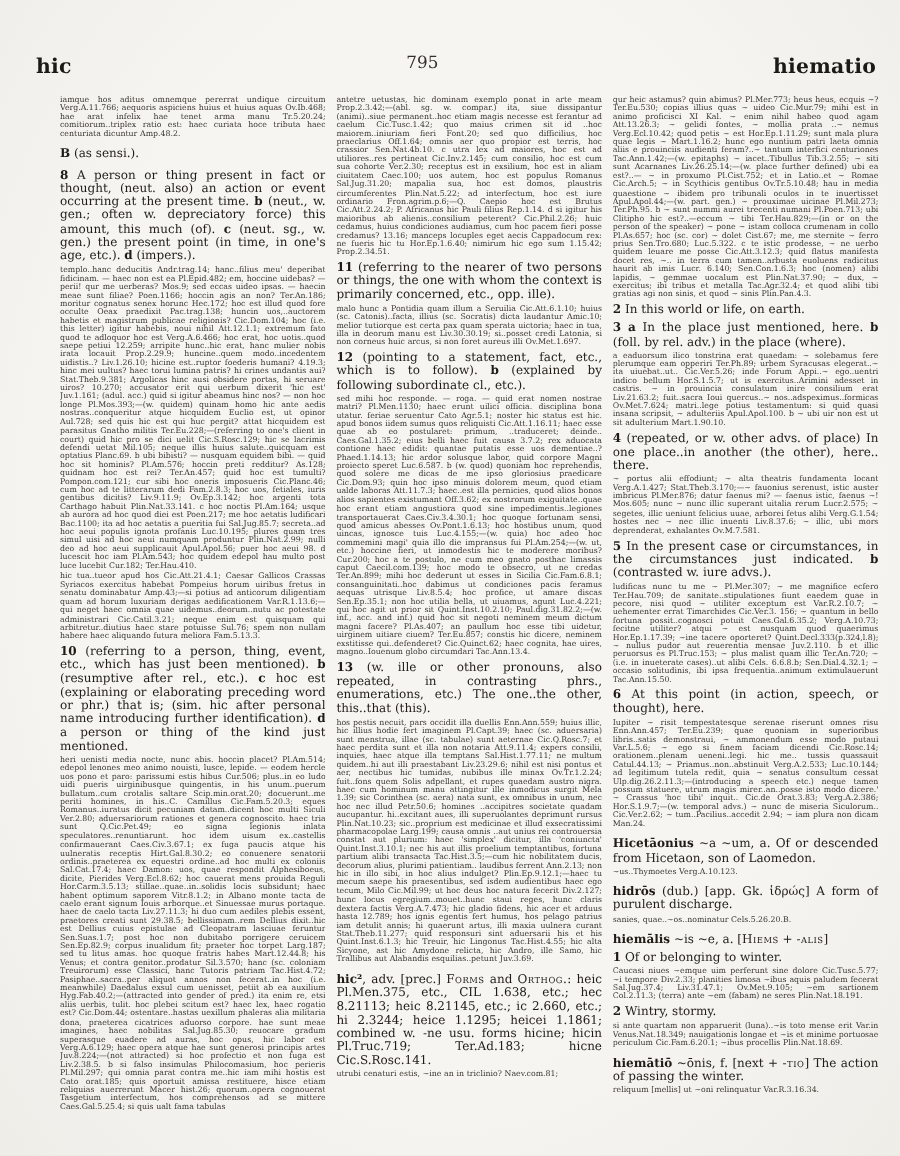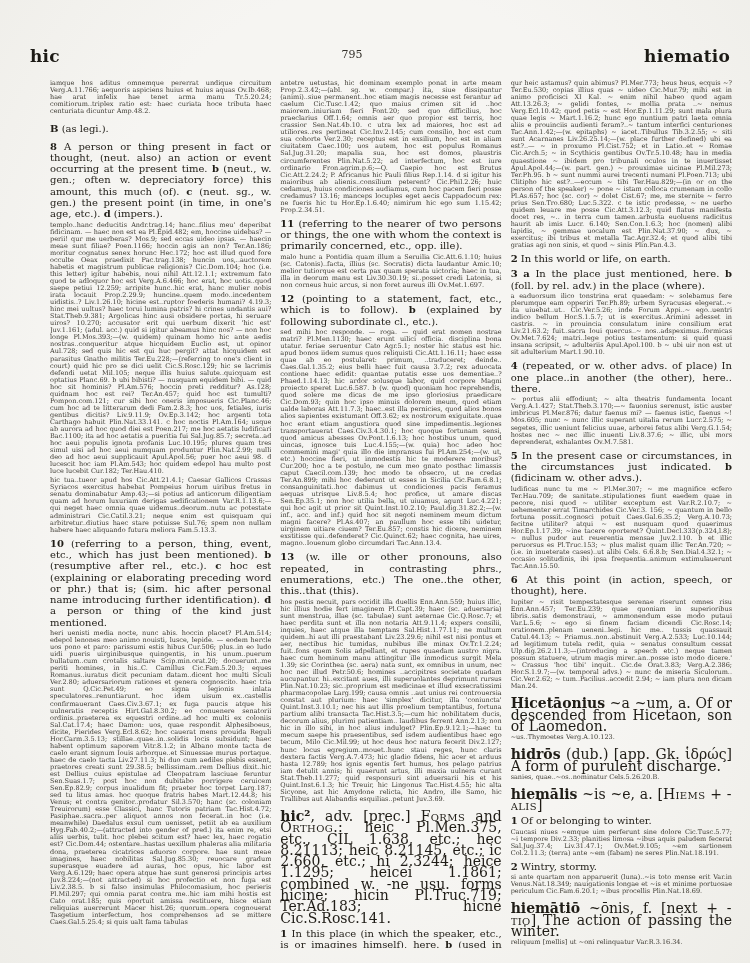--- a/index.html
+++ b/index.html
@@ -12,86 +12,85 @@
   .page{
     position:relative;width:750px;height:963px;
     background:radial-gradient(ellipse at 50% 45%, #f6f5f2 60%, #eeede8 100%);
     color:#26231d;overflow:hidden;
   }
   .header{
     display:flex;justify-content:space-between;align-items:baseline;
     padding:46px 20px 0 30px;height:26px;
   }
   .hw{font-weight:bold;font-size:17px;letter-spacing:.2px;color:#1c1a15;}
-  .pagenum{font-size:11px;color:#33302a;transform:translateY(-4px);}
+  .pagenum{font-size:14px;color:#33302a;transform:translateY(-4px);}
   .cols{
     display:flex;gap:9px;
     padding:8px 18px 0 30px;
     height:868px;
     margin-left:20px;
   }
   .col{flex:1;overflow:hidden;}
   p{margin:0;}
   .quote{
     font-size:6.5px;line-height:7.05px;text-align:justify;
     color:#3b3830;margin-bottom:2px;
     word-spacing:.2px;
   }
   .sense{
     font-size:10px;line-height:11.3px;text-align:justify;
     color:#1f1c16;margin:4px 0 2px;
   }
   .entry{
-    font-size:14px;line-height:11.3px;text-align:justify;
+    font-size:10px;line-height:11.3px;text-align:justify;
     color:#1f1c16;margin:8px 0 2px;
   }
   .r-b{font-weight:bold;}
   .r-i{}
   .r-sc{font-variant:small-caps;letter-spacing:.4px;}
   .standalone{margin-top:8px;margin-bottom:6px;}
 </style>
 </head>
 <body>
 
 <div class="page">
   <div class="header">
     <span class="hw">hic</span>
     <span class="pagenum">795</span>
     <span class="hw">hiematio</span>
   </div>
   <div class="cols">
     <div class="col">
         <p class="quote">iamque hos aditus omnemque pererrat undique circuitum Verg.A.11.766; aequoris aspiciens huius et huius aquas Ov.Ib.468; hae arat infelix hae tenet arma manu Tr.5.20.24; comitiorum..triplex ratio est: haec curiata hoce tributa haec centuriata dicuntur Amp.48.2.</p>
-        <p class="sense standalone"><span class="r-b">B</span><span> (as legi.).</span></p>
+        <p class="sense standalone"><span class="r-b">B</span><span> (as sensi.).</span></p>
         <p class="sense"><span class="r-b">8</span><span> A person or thing present in fact or thought, (neut. also) an action or event occurring at the present time. </span><span class="r-b">b</span><span> (neut., w. gen.; often w. depreciatory force) this amount, this much (of). </span><span class="r-b">c</span><span> (neut. sg., w. gen.) the present point (in time, in one's age, etc.). </span><span class="r-b">d</span><span> (impers.).</span></p>
         <p class="quote">templo..hanc deducitis Andr.trag.14; hanc..filius meu' deperibat fidicinam. — haec non est ea Pl.Epid.482; em, hoccine uidebas? — perii! qur me uerberas? Mos.9; sed eccas uideo ipsas. — haecin meae sunt filiae? Poen.1166; hoccin agis an non? Ter.An.186; moritur cognatus senex horunc Hec.172; hoc est illud quod fore occulte Oeax praedixit Pac.trag.138; huncin uos,..auctorem habetis et magistrum publicae religionis? Cic.Dom.104; hoc (i.e. this letter) igitur habebis, noui nihil Att.12.1.1; extremum fato quod te adloquor hoc est Verg.A.6.466; hoc erat, hoc uotis..quod saepe petiui 12.259; arripite hunc..hic erat, hanc mulier nobis irata locauit Prop.2.29.9; huncine..quem modo..incedentem uidistis..? Liv.1.26.10; hicine est..ruptor foederis humani? 4.19.3; hinc mei uultus? haec torui lumina patris? hi crines undantis aui? Stat.Theb.9.381; Argolicas hinc ausi obsidere portas, hi seruare uiros? 10.270; accusator erit qui uerbum dixerit 'hic est' Juv.1.161; (adul. acc.) quid si igitur abeamus hinc nos? — non hoc longe Pl.Mos.393;—(w. quidem) quinam homo hic ante aedis nostras..conqueritur atque hicquidem Euclio est, ut opinor Aul.728; sed quis hic est qui huc pergit? attat hicquidem est parasitus Gnatho militis Ter.Eu.228;—(referring to one's client in court) quid hic pro se dici uelit Cic.S.Rosc.129; hic se lacrimis defendi uetat Mil.105; neque illis huius salute..quicquam est optatius Planc.69. b ubi bibisti? — nusquam equidem bibi. — quid hoc sit hominis? Pl.Am.576; hoccin preti redditur? As.128; quidnam hoc est rei? Ter.An.457; quid hoc est tumulti? Pompon.com.121; cur sibi hoc oneris imposueris Cic.Planc.46; cum hoc ad te litterarum dedi Fam.2.8.3; hoc uos, fetiales, iuris gentibus dicitis? Liv.9.11.9; Ov.Ep.3.142; hoc argenti tota Carthago habuit Plin.Nat.33.141. c hoc noctis Pl.Am.164; usque ab aurora ad hoc quod diei est Poen.217; me hoc aetatis ludificari Bac.1100; ita ad hoc aetatis a pueritia fui Sal.Jug.85.7; secreta..ad hoc aeui populis ignota profanis Luc.10.195; plures quam tres simul uisi ad hoc aeui numquam produntur Plin.Nat.2.99; nulli deo ad hoc aeui supplicauit Apul.Apol.56; puer hoc aeui 98. d lucescit hoc iam Pl.Am.543; hoc quidem edepol hau multo post luce lucebit Cur.182; Ter.Hau.410.</p>
         <p class="quote">hic tua..tueor apud hos Cic.Att.21.4.1; Caesar Gallicos Crassas Syriacos exercitus habebat Pompeius horum uiribus fretus in senatu dominabatur Amp.43;—si potius ad anticorum diligentiam quam ad horum luxuriam derigas aedificationem Var.R.1.13.6;—qui neget haec omnia quae uidemus..deorum..nutu ac potestate administrari Cic.Catil.3.21; neque enim est quisquam qui arbitretur..diutius haec stare potuisse Sul.76; spem non nullam habere haec aliquando futura meliora Fam.5.13.3.</p>
         <p class="sense"><span class="r-b">10</span><span> (referring to a person, thing, event, etc., which has just been mentioned). </span><span class="r-b">b</span><span> (resumptive after rel., etc.). </span><span class="r-b">c</span><span> </span><span class="r-i">hoc est</span><span> (explaining or elaborating preceding word or phr.) that is; (sim. </span><span class="r-i">hic</span><span> after personal name introducing further identification). </span><span class="r-b">d</span><span> a person or thing of the kind just mentioned.</span></p>
         <p class="quote">heri uenisti media nocte, nunc abis. hoccin placet? Pl.Am.514; edepol lenones meo animo nouisti, lusce, lepide. — eodem hercle uos pono et paro: parissumi estis hibus Cur.506; plus..in eo ludo uidi pueris uirginibusque quingentis, in his unum..puerum bullatum..cum crotalis saltare Scip.min.orat.20; docuerunt..me periti homines, in his..C. Camillus Cic.Fam.5.20.3; eques Romanus..iuratus dicit pecuniam datam..dicent hoc multi Siculi Ver.2.80; aduersariorum rationes et genera cognoscito. haec tria sunt Q.Cic.Pet.49; eo signa legionis inlata speculatores..renuntiarunt. hoc idem uisum ex..castellis confirmauerant Caes.Civ.3.67.1; ex fuga paucis atque his uulneratis receptis Hirt.Gal.8.30.2; eo conuenere senatorii ordinis..praeterea ex equestri ordine..ad hoc multi ex coloniis Sal.Cat.17.4; haec Damon: uos, quae respondit Alphesiboeus, dicite, Pierides Verg.Ecl.8.62; hoc cauerat mens prouida Reguli Hor.Carm.3.5.13; stillae..quae..in..solidis locis subsidunt; haec habent optimum saporem Vitr.8.1.2; in Albano monte tacta de caelo erant signum Iouis arborque..et Sinuessae murus portaque. haec de caelo tacta Liv.27.11.3; hi duo cum aediles plebis essent, praetores creati sunt 29.38.5; bellissimam..rem Dellius dixit..hic est Dellius cuius epistulae ad Cleopatram lasciuae feruntur Sen.Suas.1.7; post hoc non dubitabo porrigere ceruicem Sen.Ep.82.9; corpus inualidum fit; praeter hoc torpet Larg.187; sed tu litus amas. hoc quoque fratris habes Mart.12.44.8; his Venus; et contra genitor..prodatur Sil.3.570; hanc (sc. coloniam Treuirorum) esse Classici, hanc Tutoris patriam Tac.Hist.4.72; Pasiphae..sacra..per aliquot annos non fecerat..in hoc (i.e. meanwhile) Daedalus exsul cum uenisset, petiit ab ea auxilium Hyg.Fab.40.2;—(attracted into gender of pred.) ita enim re, etsi aliis uerbis, tulit. hoc plebei scitum est? haec lex, haec rogatio est? Cic.Dom.44; ostentare..hastas uexillum phaleras alia militaria dona, praeterea cicatrices aduorso corpore. hae sunt meae imagines, haec nobilitas Sal.Jug.85.30; reuocare gradum superasque euadere ad auras, hoc opus, hic labor est Verg.A.6.129; haec opera atque hae sunt generosi principis artes Juv.8.224;—(not attracted) si hoc profectio et non fuga est Liv.2.38.5. b si falso insimulas Philocomasium, hoc perieris Pl.Mil.297; qui omnia parat contra me..hic iam mihi hostis est Cato orat.185; quis oportuit amissa restituere, hisce etiam reliquias auerrerunt Macer hist.26; quorum..opera cognouerat Tasgetium interfectum, hos comprehensos ad se mittere Caes.Gal.5.25.4; si quis ualt fama tabulas</p>
       </div>
     <div class="col">
         <p class="quote">antetre uetustas, hic dominam exemplo ponat in arte meam Prop.2.3.42;—(abl. sg. w. compar.) ita, siue dissipantur (animi)..siue permanent..hoc etiam magis necesse est ferantur ad caelum Cic.Tusc.1.42; quo maius crimen sit id ..hoc maiorem..iniuriam fieri Font.20; sed quo difficilius, hoc praeclarius Off.1.64; omnis aer quo propior est terris, hoc crassior Sen.Nat.4b.10. c utra lex ad maiores, hoc est ad utiliores..res pertineat Cic.Inv.2.145; cum consilio, hoc est cum sua cohorte Ver.2.30; receptus est in exsilium, hoc est in aliam ciuitatem Caec.100; uos autem, hoc est populus Romanus Sal.Jug.31.20; mapalia sua, hoc est domos, plaustris circumferentes Plin.Nat.5.22; ad interfectum, hoc est iure ordinario Fron.agrim.p.6;—Q. Caepio hoc est Brutus Cic.Att.2.24.2; P. Africanus hic Pauli filius Rep.1.14. d si igitur his maioribus ab alienis..consilium peterent? Cic.Phil.2.26; huic cedamus, huius condiciones audiamus, cum hoc pacem fieri posse credamus? 13.16; manceps locuples eget aecis Cappadocum rex: ne fueris hic tu Hor.Ep.1.6.40; nimirum hic ego sum 1.15.42; Prop.2.34.51.</p>
         <p class="sense"><span class="r-b">11</span><span> (referring to the nearer of two persons or things, the one with whom the context is primarily concerned, etc., opp. </span><span class="r-i">ille</span><span>).</span></p>
         <p class="quote">malo hunc a Pontidia quam illum a Seruilia Cic.Att.6.1.10; huius (sc. Catonis)..facta, illius (sc. Socratis) dicta laudantur Amic.10; melior tutiorque est certa pax quam sperata uictoria; haec in tua, illa in deorum manu est Liv.30.30.19; si..posset credi Latonia, si non corneus huic arcus, si non foret aureus illi Ov.Met.1.697.</p>
         <p class="sense"><span class="r-b">12</span><span> (pointing to a statement, fact, etc., which is to follow). </span><span class="r-b">b</span><span> (explained by following subordinate cl., etc.).</span></p>
         <p class="quote">sed mihi hoc responde. — roga. — quid erat nomen nostrae matri? Pl.Men.1130; haec erunt uilici officia. disciplina bona utatur. feriae seruentur Cato Agr.5.1; noster hic status est hic. apud bonos iidem sumus quos reliquisti Cic.Att.1.16.11; haec esse quae ab eo postularet: primum, ..traduceret; deinde.. Caes.Gal.1.35.2; eius belli haec fuit causa 3.7.2; rex aduocata contione haec edidit: quantae putatis esse uos dementiae..? Phaed.1.14.13; hic ardor solusque labor, quid corpore Magni proiecto speret Luc.6.587. b (w. quod) quoniam hoc reprehendis, quod solere me dicas de me ipso gloriosius praedicare Cic.Dom.93; quin hoc ipso minuis dolorem meum, quod etiam ualde laboras Att.11.7.3; haec..est illa pernicies, quod alios bonos alios sapientes existumant Off.3.62; ex nostrorum exiguitate..quae hoc erant etiam angustiora quod sine impedimentis..legiones transportauerat Caes.Civ.3.4.30.1; hoc quoque fortunam sensi, quod amicus abesses Ov.Pont.1.6.13; hoc hostibus unum, quod uincas, ignosce tuis Luc.4.155;—(w. quia) hoc adeo hoc commemini magi' quia illo die impransus fui Pl.Am.254;—(w. ut, etc.) hoccine fieri, ut inmodestis hic te moderere moribus? Cur.200; hoc a te postulo, ne cum meo gnato posthac limassis caput Caecil.com.139; hoc modo te obsecro, ut ne credas Ter.An.899; mihi hoc dederunt ut esses in Sicilia Cic.Fam.6.8.1; consanguinitati..hoc dabimus ut condiciones pacis feramus aequas utrisque Liv.8.5.4; hoc profice, ut amare discas Sen.Ep.35.1; non hoc utilia bella, ut uiuamus, agunt Luc.4.221; qui hoc agit ut prior sit Quint.Inst.10.2.10; Paul.dig.31.82.2;—(w. inf., acc. and inf.) quid hoc sit negoti neminem meum dictum magni facere? Pl.As.407; an paullum hoc esse tibi uidetur, uirginem uitiare ciuem? Ter.Eu.857; constis hic dicere, neminem exstitisse qui..defenderet? Cic.Quinct.62; haec cognita, hae uires, magno..Iouenum globo circumdari Tac.Ann.13.4.</p>
         <p class="sense"><span class="r-b">13</span><span> (w. </span><span class="r-i">ille</span><span> or other pronouns, also repeated, in contrasting phrs., enumerations, etc.) The one..the other, this..that (this).</span></p>
         <p class="quote">hos pestis necuit, pars occidit illa duellis Enn.Ann.559; huius illic, hic illius hodie fert imaginem Pl.Capt.39; haec (sc. aduersaria) sunt menstrua, illae (sc. tabulae) sunt aeternae Cic.Q.Rosc.7; et haec perdita sunt et illa non notaria Att.9.11.4; expers consilii, inquies, haec atque illa temptans Sal.Hist.1.77.11; ne multum quidem..hi aut illi praestabant Liv.23.29.6; nihil est nisi pontus et aer, nectibus hic tumidas, nubibus ille minax Ov.Tr.1.2.24; fuit..fons quem Solis adpellant, et rupes quaedam austro nigra. haec cum hominum manu attingitur ille inmodicus surgit Mela 1.39; sic Corinthea (sc. aera) nata sunt, ex omnibus in unum, nec hoc nec illud Petr.50.6; homines ..accipitres societate quadam aucupantur. hi..excitant aues, illi superuolantes deprimunt rursus Plin.Nat.10.23; sic..proprium est medicinae et illud exsecratissimi pharmacopolae Larg.199; causa omnis ..aut unius rei controuersia constat aut plurium: haec 'simplex' dicitur, illa 'coniuncta' Quint.Inst.3.10.1; nec his aut illis proelium temptantibus, fortuna partium alibi transacta Tac.Hist.3.5;—cum hic nobilitatem ducis, decorum alius, plurimi patientiam.. laudibus ferrent Ann.2.13; non hic in illo sibi, in hoc alius indulget? Plin.Ep.9.12.1;—haec tu mecum saepe his praesentibus, sed isdem audientibus haec ego tecum, Milo Cic.Mil.99; ut hoc deus hoc natura fecerit Div.2.127; hunc locus egregium..mouet..hunc staui reges, hunc claris dextera factis Verg.A.7.473; hic gladio fidens, hic acer et arduus hasta 12.789; hos ignis egentis fert humus, hos pelago patrius iam detulit annis; hi quaerunt artus, illi maxia uulnera curant Stat.Theb.11.277; quid responsuri sint aduersarii his et his Quint.Inst.6.1.3; hic Treuir, hic Lingonus Tac.Hist.4.55; hic alta Sicyone, ast hic Amydone relicta, hic Andro, ille Samo, hic Trallibus aut Alabandis esquilias..petunt Juv.3.69.</p>
         <p class="entry"><span class="r-b">hic²</span><span>, </span><span class="r-i">adv.</span><span> [prec.] </span><span class="r-sc">Forms</span><span> and </span><span class="r-sc">Orthog.</span><span>: </span><span class="r-i">heic</span><span> Pl.Men.375, etc., </span><span class="r-i">CIL</span><span> 1.638, etc.; </span><span class="r-i">hec</span><span> 8.21113; </span><span class="r-i">heic</span><span> 8.21145, etc.; </span><span class="r-i">ic</span><span> 2.660, etc.; </span><span class="r-i">hi</span><span> 2.3244; </span><span class="r-i">heice</span><span> 1.1295; </span><span class="r-i">heicei</span><span> 1.1861; combined w. </span><span class="r-i">-ne</span><span> usu. forms </span><span class="r-i">hicine</span><span>; </span><span class="r-i">hicin</span><span> Pl.Truc.719; Ter.Ad.183; </span><span class="r-i">hicne</span><span> Cic.S.Rosc.141.</span></p>
-        <p class="sense"><span class="r-b">1</span><span> In this place (in which the speaker, etc., is or imagines himself), here. </span><span class="r-b">b</span><span> (used in pointing out, offering, etc.). </span><span class="r-b">c</span><span> (contrasted with other advs. of place).</span></p>
         <p class="quote">utrubi cenaturi estis, ~ine an in triclinio? Naev.com.81;</p>
       </div>
     <div class="col">
         <p class="quote">qur heic astamus? quin abimus? Pl.Mer.773; heus heus, ecquis ~? Ter.Eu.530; copias illius quas ~ uideo Cic.Mur.79; mihi est in animo proficisci XI Kal. ~ enim nihil habeo quod agam Att.13.26.3; ~ gelidi fontes, ~ mollia prata ..~ nemus Verg.Ecl.10.42; quod petis ~ est Hor.Ep.1.11.29; sunt mala plura quae legis ~ Mart.1.16.2; hunc ego nuntium patri laeta omnia aliis e prouinciis audienti feram?..~ tantum interfici centuriones Tac.Ann.1.42;—(w. epitaphs) ~ iacet..Tibullus Tib.3.2.55; ~ siti sunt Acarnanes Liv.26.25.14;—(w. place further defined) ubi ea est?..— ~ in proxumo Pl.Cist.752; et in Latio..et ~ Romae Cic.Arch.5; ~ in Scythicis gentibus Ov.Tr.5.10.48; hau in media quaestione ~ ibidem pro tribunali oculos in te inuertisset Apul.Apol.44;—(w. part. gen.) ~ prouximae uicinae Pl.Mil.273; Ter.Ph.95. b ~ sunt nummi aurei trecenti numani Pl.Poen.713; ubi Clitipho hic est?..—eccum ~ tibi Ter.Hau.829;—(in or on the person of the speaker) ~ pone ~ istam colloca crumenam in collo Pl.As.657; hoc (sc. cor) ~ dolet Cist.67; me, me sternite ~ ferro prius Sen.Tro.680; Luc.5.322. c te istic prodesse, ~ ne uerbo quidem leuare me posse Cic.Att.3.12.3; quid flatus manifesta docet res, ~.. in terra cum tamen..arbusta euoluens radicitus haurit ab imis Lucr. 6.140; Sen.Con.1.6.3; hoc (nomen) alibi lapidis, ~ gemmae uocalum est Plin.Nat.37.90; ~ dux, ~ exercitus; ibi tribus et metalla Tac.Agr.32.4; et quod alibi tibi gratias agi non sinis, et quod ~ sinis Plin.Pan.4.3.</p>
         <p class="sense"><span class="r-b">2</span><span> In this world or life, on earth.</span></p>
         <p class="sense"><span class="r-b">3</span><span> </span><span class="r-b">a</span><span> In the place just mentioned, here. </span><span class="r-b">b</span><span> (foll. by rel. adv.) in the place (where).</span></p>
         <p class="quote">a eaduorsum ilico tonstrina erat quaedam: ~ solebamus fere plerumque eam opperiri Ter.Ph.89; urbem Syracusas elegerat..~ ita uiuebat..ut.. Cic.Ver.5.26; inde Forum Appi..~ ego..uentri indico bellum Hor.S.1.5.7; ut is exercitus..Arimini adesset in castris. ~ in prouincia consulatum inire consilium erat Liv.21.63.2; fuit..sacra Ioui quercus..~ nos..adspeximus..formicas Ov.Met.7.624; matri..lege potius testamentum: si quid quasi insana scripsit, ~ adulteriis Apul.Apol.100. b ~ ubi uir non est ut sit adulterium Mart.1.90.10.</p>
         <p class="sense"><span class="r-b">4</span><span> (repeated, or w. other advs. of place) In one place..in another (the other), here.. there.</span></p>
         <p class="quote">~ portus alii effodiunt; ~ alta theatris fundamenta locant Verg.A.1.427; Stat.Theb.3.170;—~ fauonius serenust, istic auster imbricus Pl.Mer.876; datur faenus mi? — faenus istic, faenus ~! Mos.605; nunc ~ nunc illic superant uitalia rerum Lucr.2.575; ~ segetes, illic ueniunt felicius uuae, arborei fetus alibi Verg.G.1.54; hostes nec ~ nec illic inuenti Liv.8.37.6; ~ illic, ubi mors deprenderat, exhalantes Ov.M.7.581.</p>
-        <p class="sense"><span class="r-b">5</span><span> In the present case or circumstances, in the circumstances just indicated. </span><span class="r-b">b</span><span> (fidicinam w. other advs.).</span></p>
+        <p class="sense"><span class="r-b">5</span><span> In the present case or circumstances, in the circumstances just indicated. </span><span class="r-b">b</span><span> (contrasted w. iure advs.).</span></p>
         <p class="quote">ludificas nunc tu me ~ Pl.Mer.307; ~ me magnifice ecfero Ter.Hau.709; de sanitate..stipulationes fiunt eaedem quae in pecore, nisi quod ~ utiliter exceptum est Var.R.2.10.7; ~ uehementer errat Timarchides Cic.Ver.3. 156; ~ quantum in bello fortuna possit..cognosci potuit Caes.Gal.6.35.2; Verg.A.10.73; fecitne utiliter? atqui ~ est nusquam quod quaerimus Hor.Ep.1.17.39; ~ine tacere oporteret? Quint.Decl.333(p.324,l.8); ~ nullus pudor aut reuerentia mensae Juv.2.110. b et illic peruorsus es Pl.Truc.153; ~ plus malist quam illic Ter.An.720; ~ (i.e. in inueterate cases)..ut alibi Cels. 6.6.8.b; Sen.Dial.4.32.1; ~ occasio solitudinis, ibi ipsa frequentia..animum extimulauerunt Tac.Ann.15.50.</p>
         <p class="sense"><span class="r-b">6</span><span> At this point (in action, speech, or thought), here.</span></p>
         <p class="quote">Iupiter ~ risit tempestatesque serenae riserunt omnes risu Enn.Ann.457; Ter.Eu.239; quae quoniam in superioribus libris..satis demonstraui, ~ ammonendum esse modo putaui Var.L.5.6; ~ ego si finem faciam dicendi Cic.Rosc.14; orationem..plenam ueneni..legi. hic me.. tussis quassauit Catul.44.13; ~ Priamus..non..abstinuit Verg.A.2.533; Luc.10.144; ad legitimum tutela redit, quia ~ senatus consultum cessat Ulp.dig.26.2.11.3;—(introducing a speech etc.) neque tamen possum statuere, utrum magis mirer..an..posse isto modo dicere.' ~ Crassus 'hoc tibi' inquit.. Cic.de Orat.3.83; Verg.A.2.386; Hor.S.1.9.7;—(w. temporal advs.) ~ nunc de miseria Siculorum.. Cic.Ver.2.62; ~ tum..Pacilius..accedit 2.94; ~ iam plura non dicam Man.24.</p>
         <p class="entry"><span class="r-b">Hicetāonius</span><span> ~a ~um, </span><span class="r-i">a.</span><span> Of or descended from Hicetaon, son of Laomedon.</span></p>
         <p class="quote">~us..Thymoetes Verg.A.10.123.</p>
         <p class="entry"><span class="r-b">hidrōs</span><span> (dub.) [app. Gk. </span><span class="r-i">ἱδρώς</span><span>] A form of purulent discharge.</span></p>
         <p class="quote">sanies, quae..~os..nominatur Cels.5.26.20.B.</p>
         <p class="entry"><span class="r-b">hiemālis</span><span> ~is ~e, </span><span class="r-i">a.</span><span> [</span><span class="r-sc">Hiems</span><span> + </span><span class="r-sc">-alis</span><span>]</span></p>
         <p class="sense"><span class="r-b">1</span><span> Of or belonging to winter.</span></p>
         <p class="quote">Caucasi niues ~emque uim perferunt sine dolore Cic.Tusc.5.77; ~i tempore Div.2.33; planities limosa ~ibus aquis paludem fecerat Sal.Jug.37.4; Liv.31.47.1; Ov.Met.9.105; ~em sartionem Col.2.11.3; (terra) ante ~em (fabam) ne seres Plin.Nat.18.191.</p>

